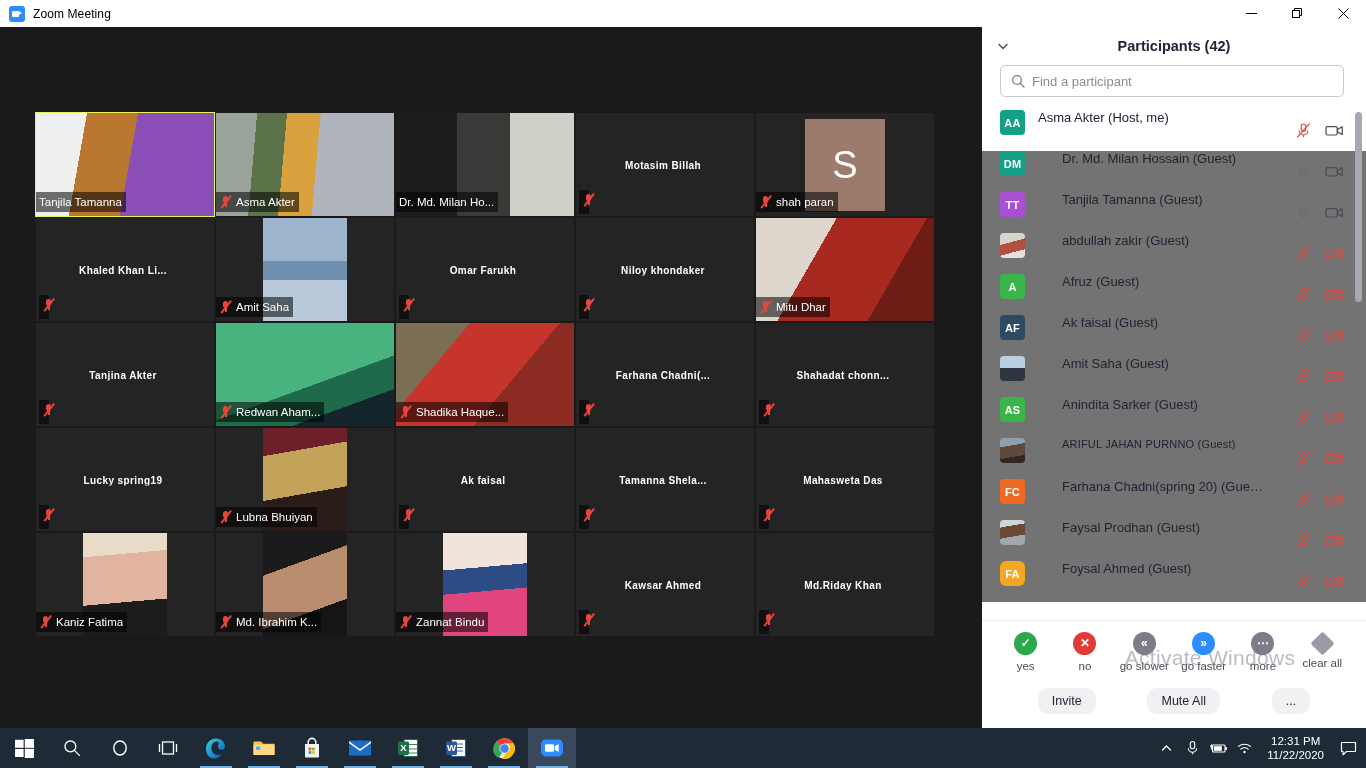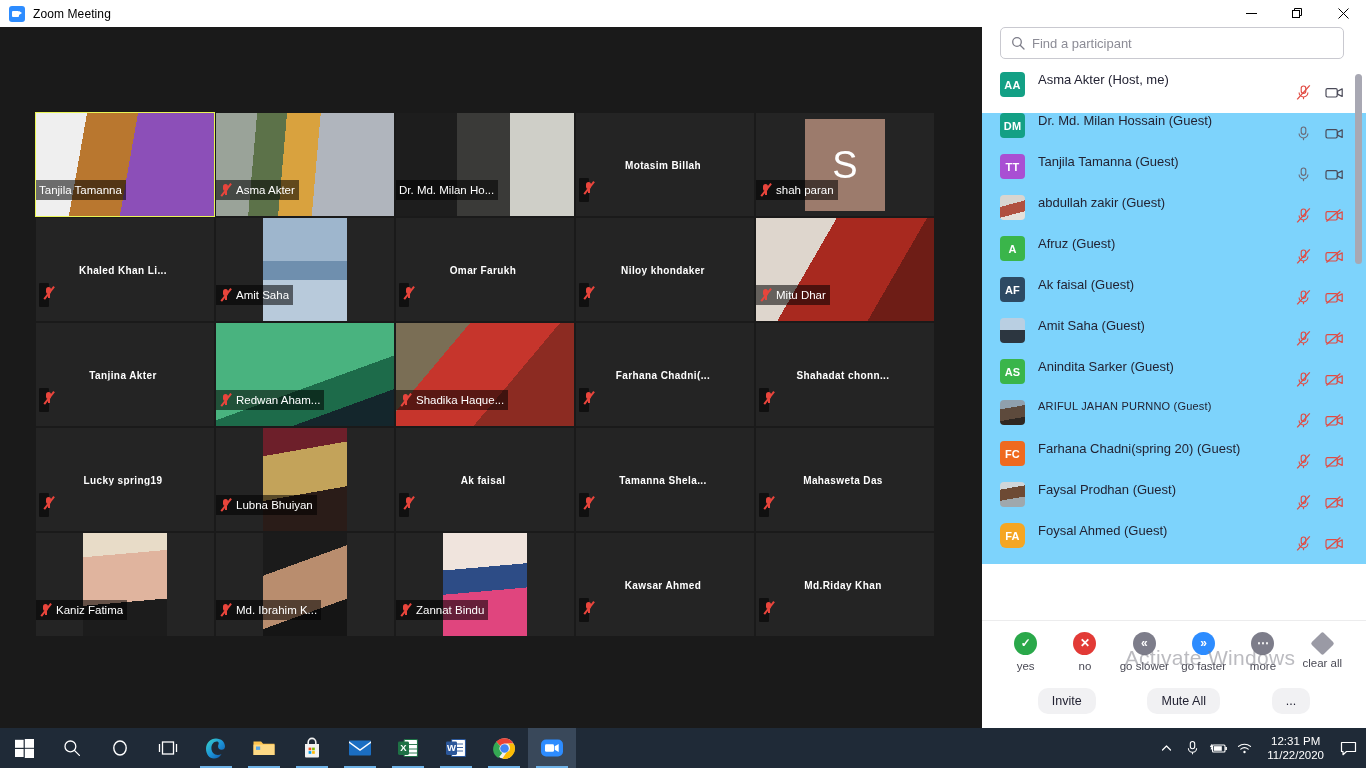--- a/index.html
+++ b/index.html
@@ -81,21 +81,21 @@
     width: 84px; top: 0; bottom: 0;
   }
   .avatar-letter {
     position: absolute; left: 50%; transform: translateX(-50%);
     top: 6px; width: 80px; height: 92px;
     background: #9c7b6c;
     display: flex; align-items: center; justify-content: center;
     color: #fff; font-size: 38px; font-weight: 400;
   }
   .tile-footer {
-    position: absolute; left: 0; bottom: 16px;
+    position: absolute; left: 0; bottom: 4px;
     display: flex; align-items: center;
     height: 20px;
     padding: 0 4px 0 3px;
     max-width: 100%;
   }
   .tile-footer.shade { background: rgba(0,0,0,.55); }
   .tile-footer .nm {
     color: #fff; font-size: 11.5px;
     white-space: nowrap; overflow: hidden; text-overflow: ellipsis;
     max-width: 138px;
@@ -155,21 +155,21 @@
     margin-top: 13px;
     flex: 1 1 auto;
     position: relative;
     overflow: hidden;
   }
   .prow {
     height: 41px;
     display: flex; 
     padding: 0 22px 0 18px;
   }
-  .prow.alt { background: #7dd3fc; }
+  .prow.alt { background: #737373; gap: 24px; }
   .pav {
     width: 25px; height: 25px; border-radius: 4px; flex: none;
     margin-right: 13px;
     display: flex; align-items: center; justify-content: center;
     color: #fff; font-size: 11px; font-weight: bold;
     letter-spacing: .2px;
     overflow: hidden;
   }
   .pname {
     font-size: 13px; color: #232333;
@@ -460,20 +460,28 @@
         <div class="tile-name-center">Md.Riday Khan</div>
         <div class="tile-footer">
           <span class="micbox"><span class="micx"><i></i></span></span>
         </div>
       </div>
     </div>
 </div>
 
 <div id="panel">
 
+  <div id="panel-header">
+    <span class="chev">
+      <svg width="14" height="14" viewBox="0 0 14 14">
+          <polyline points="3,5.5 7,9.5 11,5.5" fill="none" stroke="#4a4a55" stroke-width="1.4" stroke-linecap="round" stroke-linejoin="round"></polyline>
+        </svg>
+    </span>
+    <span class="ptitle">Participants (42)</span>
+  </div>
 
   <div id="searchwrap">
     <div id="searchbox">
       <span class="sicon">
         <svg width="14" height="14" viewBox="0 0 14 14">
             <circle cx="6" cy="6" r="4.3" fill="none" stroke="#7c7c88" stroke-width="1.3"></circle>
             <line x1="9.2" y1="9.2" x2="13" y2="13" stroke="#7c7c88" stroke-width="1.3" stroke-linecap="round"></line>
           </svg>
       </span>
       <input type="text" placeholder="Find a participant" style="">

